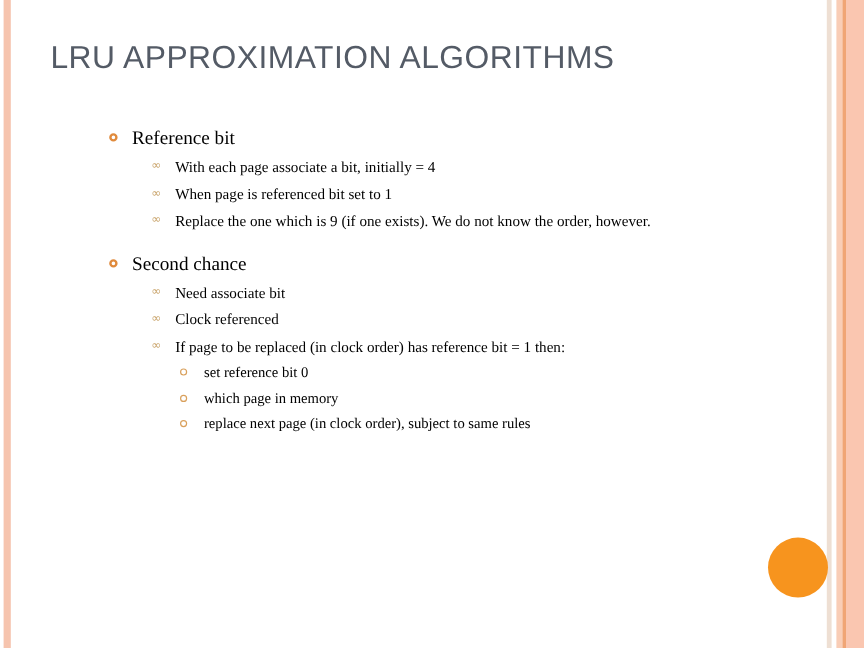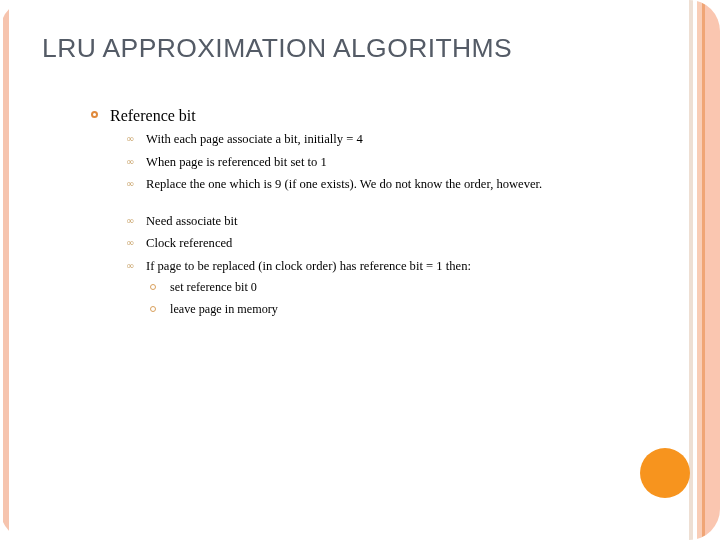--- a/index.html
+++ b/index.html
@@ -7,21 +7,20 @@
     padding: 0;
     background: #ffffff;
   }
   #slide {
     position: relative;
     width: 720px;
     height: 540px;
     background: #ffffff;
     overflow: hidden;
     font-family: "Liberation Serif", "DejaVu Serif", serif;
-    border-radius: 31px;
   }
 
   
   .stripe {
     position: absolute;
     top: 0;
     bottom: 0;
   }
   .stripe-left-main  { left: 3px;   width: 6px;  background: #f6c4ae; }
 
@@ -155,39 +154,47 @@
         <span>When page is referenced bit set to 1</span>
       </div>
       <div class="lvl2">
         <span class="marker">∞</span>
         <span>Replace the one which is 9 (if one exists).  We do not know the order, however.</span>
       </div>
     </div>
 
     <div class="section-gap"></div>
 
+    <div class="lvl1">
+      <span class="marker"></span>
+      <span>Second chance</span>
+    </div>
     <div class="lvl2-list">
       <div class="lvl2">
         <span class="marker">∞</span>
         <span>Need associate bit</span>
       </div>
       <div class="lvl2">
         <span class="marker">∞</span>
         <span>Clock referenced</span>
       </div>
       <div class="lvl2">
         <span class="marker">∞</span>
         <span>If page to be replaced (in clock order) has reference bit = 1 then:</span>
       </div>
       <div class="lvl3-list">
         <div class="lvl3">
           <span class="marker"></span>
           <span>set reference bit 0</span>
         </div>
         <div class="lvl3">
           <span class="marker"></span>
-          <span>leave page in memory</span>
+          <span>which page in memory</span>
+        </div>
+        <div class="lvl3">
+          <span class="marker"></span>
+          <span>replace next page (in clock order), subject to same rules</span>
         </div>
       </div>
     </div>
 
   </div>
 </div>
 
 </body></html>

